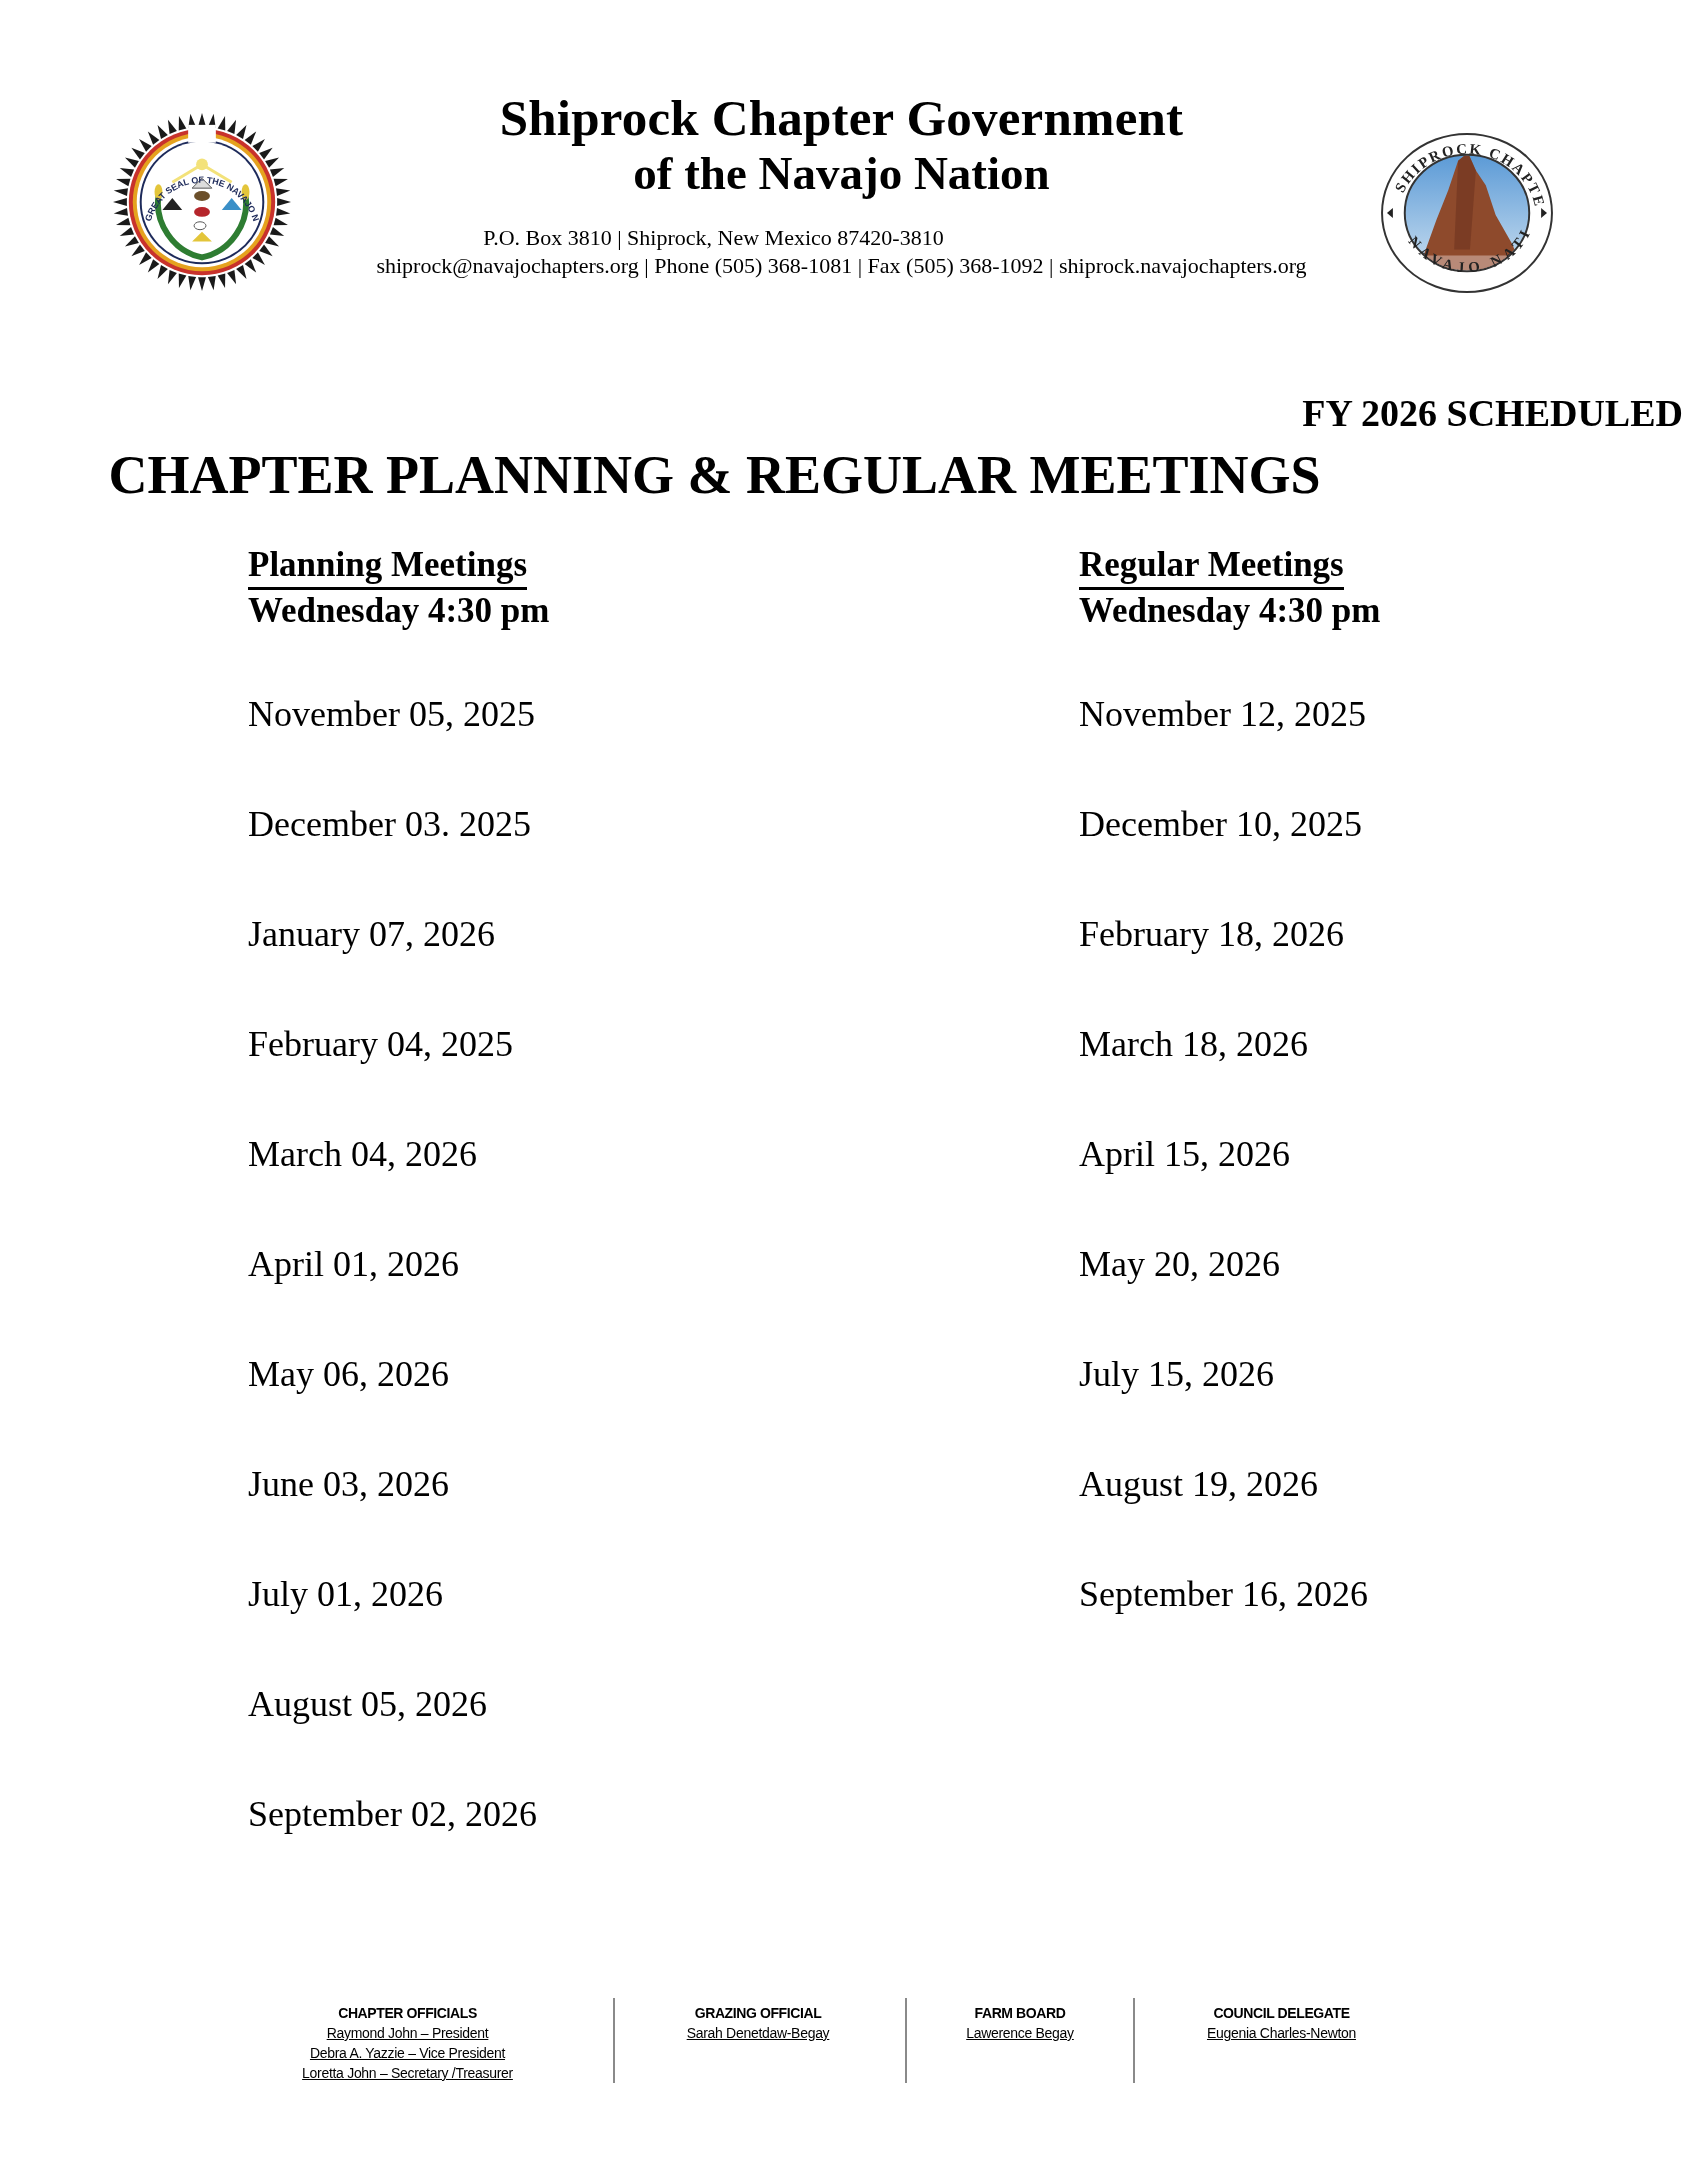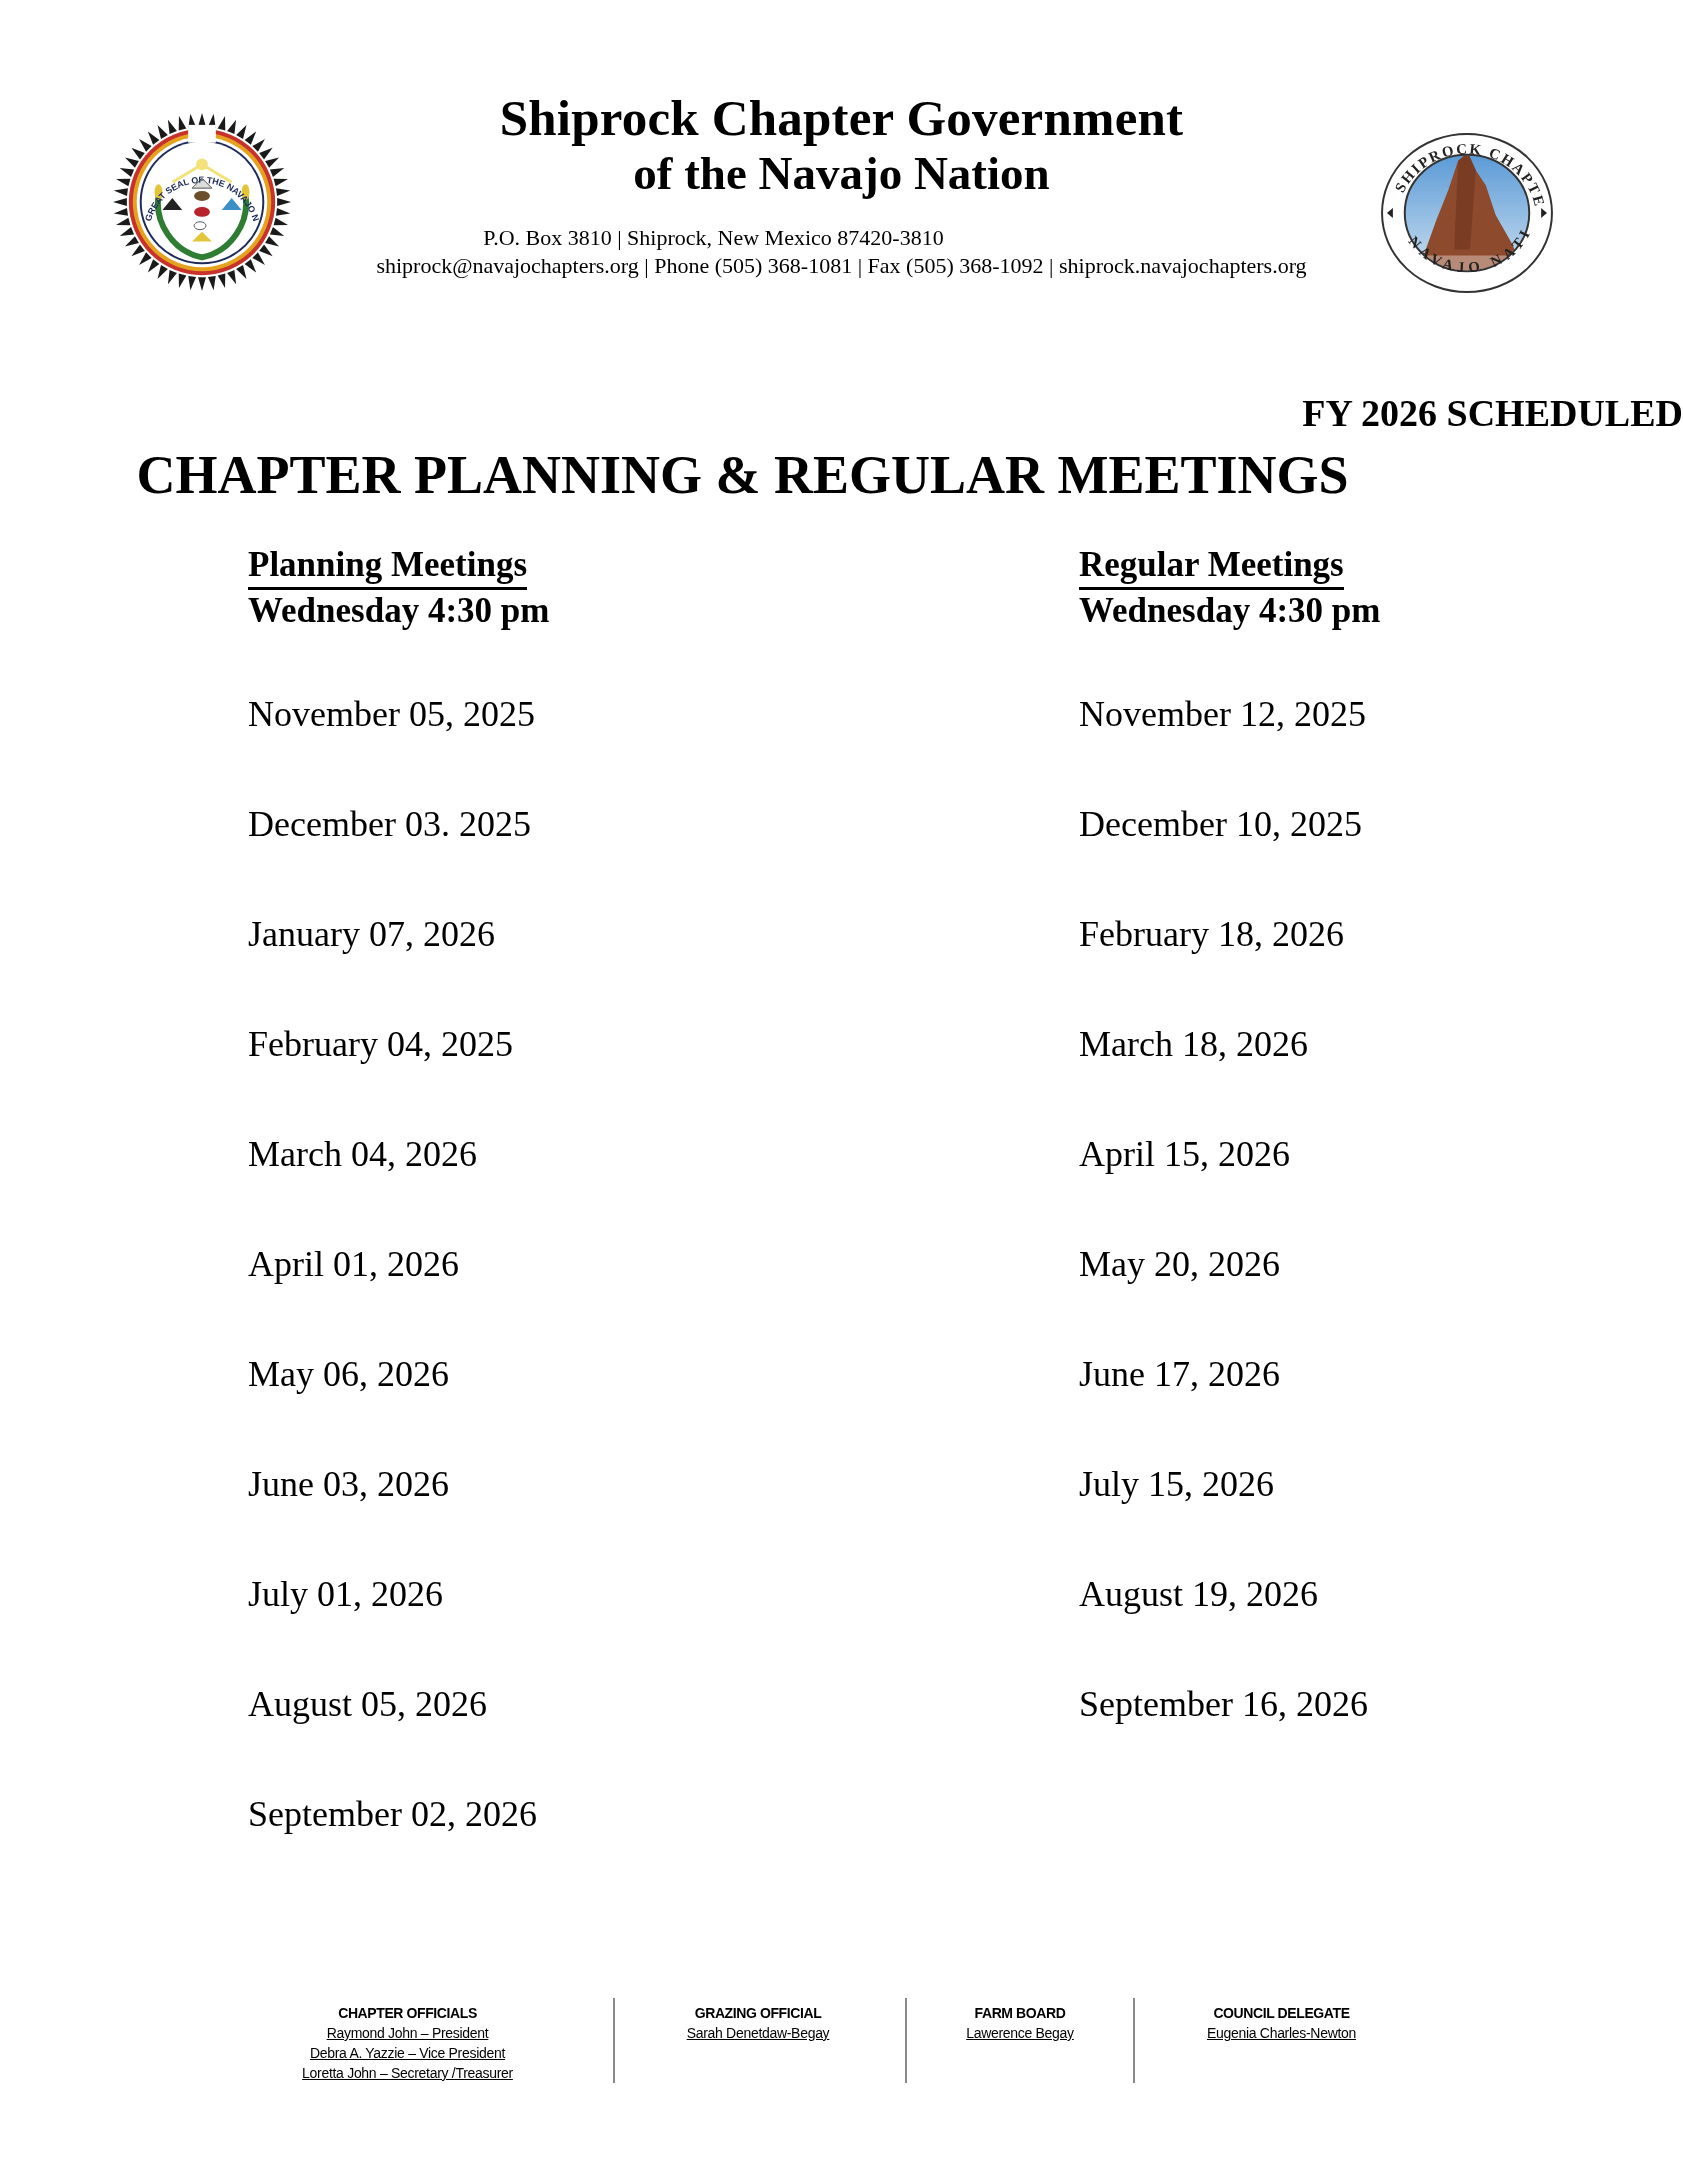--- a/index.html
+++ b/index.html
@@ -61,21 +61,20 @@
     font-weight: bold;
     font-size: 38px;
     line-height: 63px;
   }
   .doc-title-2 {
     left: 0; width: 1429px; top: 444px;
     text-align: center;
     font-weight: bold;
     font-size: 54px;
     line-height: 63px;
-    padding-left: 28px;
   }
 
   
   .col {
     top: 543px;
     width: 554px;
   }
   .col-left  { left: 248px; }
   .col-right { left: 1079px; }
 
@@ -284,21 +283,20 @@
 <div class="abs col col-right">
   <div class="col-heading">Regular Meetings</div>
   <div class="col-time">Wednesday 4:30 pm</div>
   <ul class="date-list">
     <li class="date-item">November 12, 2025</li>
     <li class="date-item">December 10, 2025</li>
     <li class="date-item">February 18, 2026</li>
     <li class="date-item">March 18, 2026</li>
     <li class="date-item">April 15, 2026</li>
     <li class="date-item">May 20, 2026</li>
-    <li class="date-item">June 17, 2026</li>
     <li class="date-item">July 15, 2026</li>
     <li class="date-item">August 19, 2026</li>
     <li class="date-item">September 16, 2026</li>
   </ul>
 </div>
 
 <div class="abs footer">
   <div class="f-col" style="left:269px; width:277px;">
     <div class="f-head">CHAPTER OFFICIALS</div>
     <div class="f-line">Raymond John – President</div>

